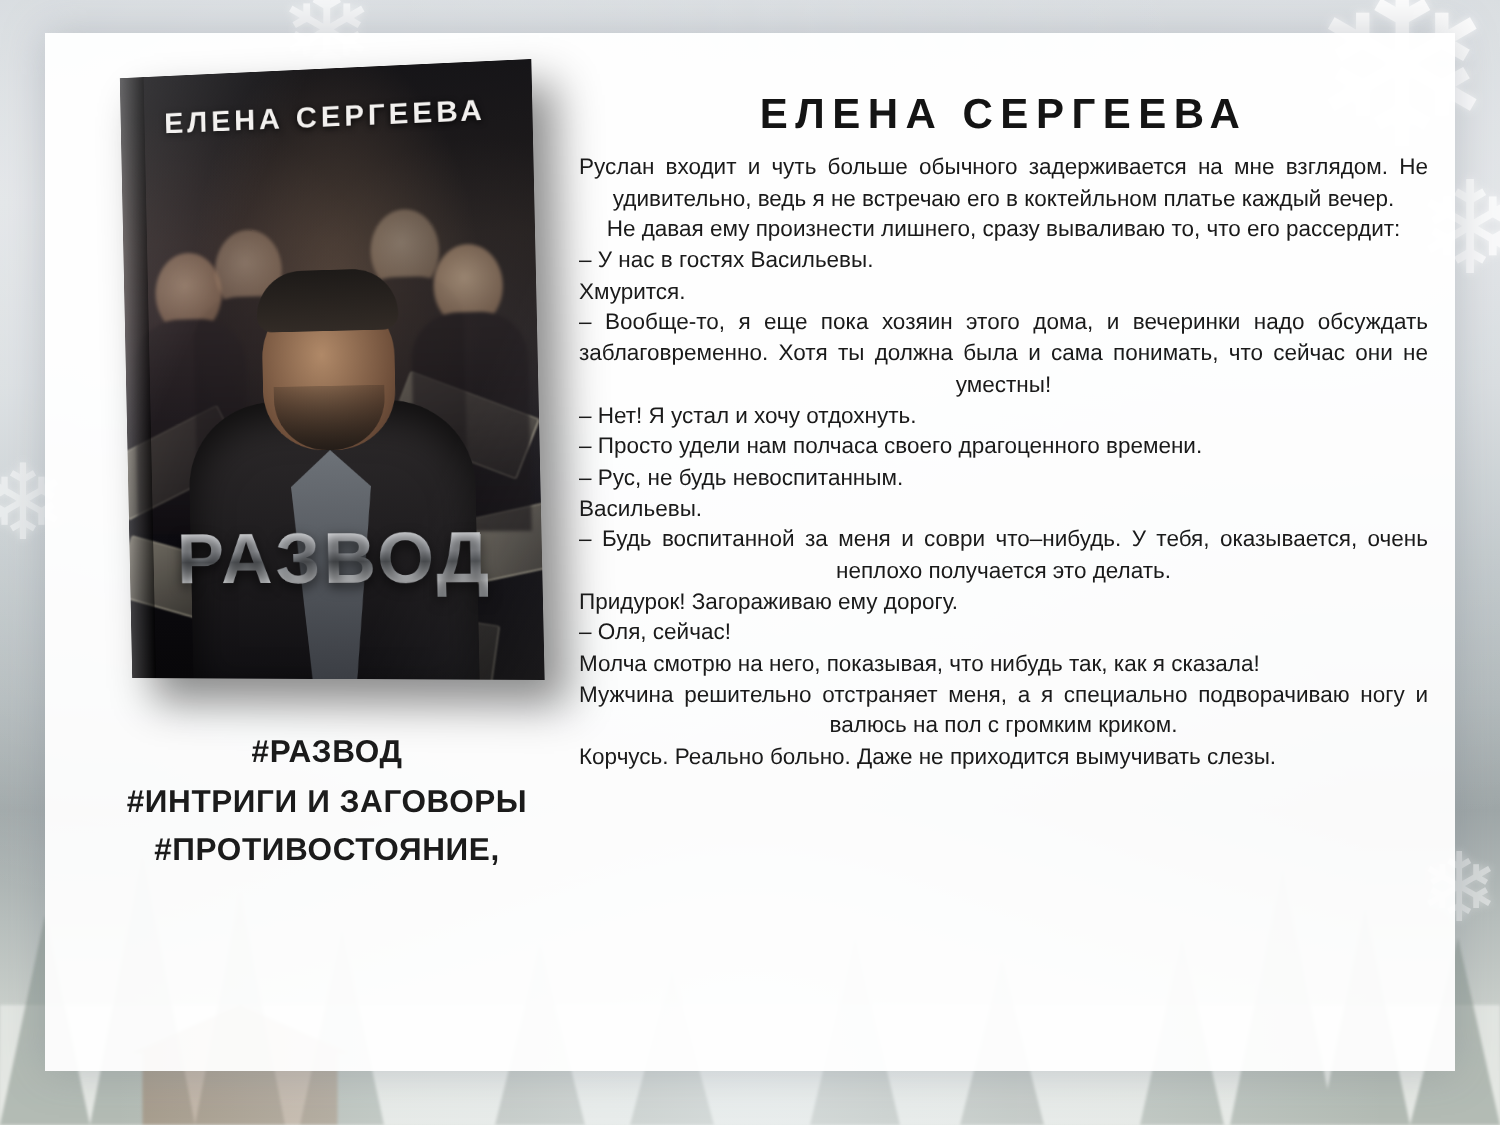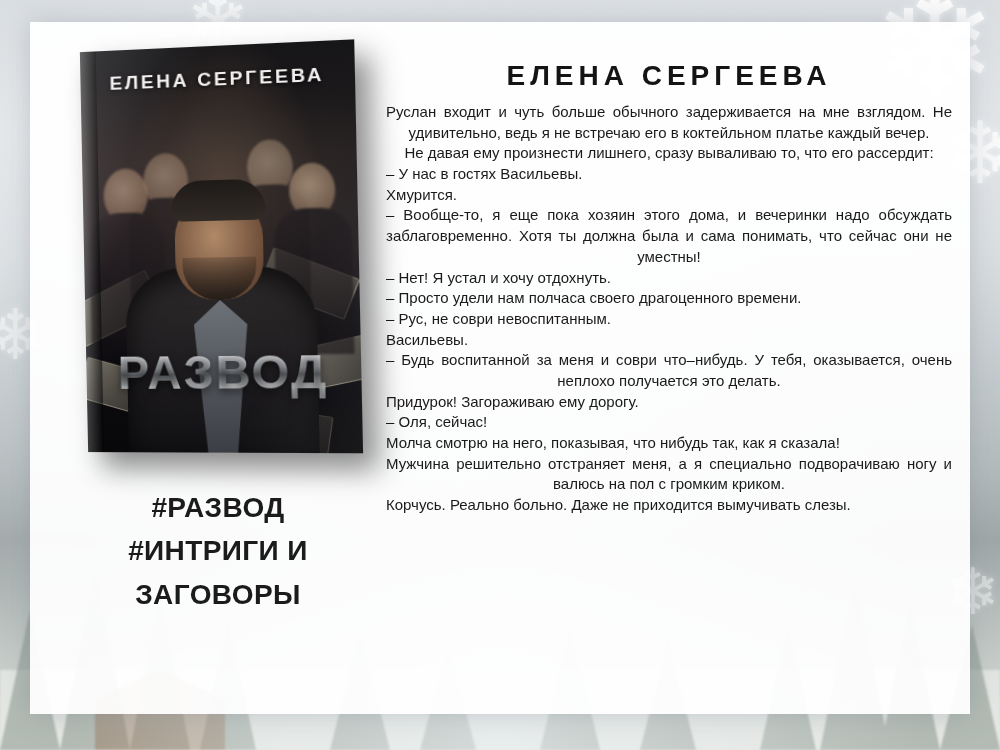--- a/index.html
+++ b/index.html
@@ -267,21 +267,21 @@
     position: absolute;
     inset: 0;
     background: linear-gradient(115deg, rgba(255,255,255,.16) 0%, rgba(255,255,255,0) 28%, rgba(255,255,255,0) 72%, rgba(255,255,255,.07) 100%);
     pointer-events: none;
   }
 
   .hashtags {
     margin-top: 34px;
     color: #1b1b1b;
     font-weight: 700;
-    font-size: 28px;
+    font-size: 21px;
     line-height: 1.55;
     letter-spacing: .4px;
   }
 
   
   .right-col {
     position: absolute;
     left: 356px;
     top: 38px;
     width: 566px;
@@ -383,35 +383,36 @@
         <div class="book-author">ЕЛЕНА СЕРГЕЕВА</div>
         <div class="book-title-shadow">РАЗВОД</div>
         <div class="book-title">РАЗВОД</div>
         <div class="book-spine"></div>
         <div class="book-gloss"></div>
       </div>
 
       <div class="hashtags">
         <div>#РАЗВОД</div>
         <div>#ИНТРИГИ И ЗАГОВОРЫ</div>
+        <div>#ПРОТИВОСТОЯНИЕ,</div>
       </div>
     </div>
 
     <div class="right-col">
       <div class="author-name">ЕЛЕНА СЕРГЕЕВА</div>
 
       <div class="excerpt">
         <p class="p-just">Руслан входит и чуть больше обычного задерживается на мне взглядом. Не удивительно, ведь я не встречаю его в коктейльном платье каждый вечер.</p>
         <p class="p-just">Не давая ему произнести лишнего, сразу вываливаю то, что его рассердит:</p>
         <p class="p-center">– У нас в гостях Васильевы.</p>
         <p class="p-center">Хмурится.</p>
         <p class="p-just">– Вообще-то, я еще пока хозяин этого дома, и вечеринки надо обсуждать заблаговременно. Хотя ты должна была и сама понимать, что сейчас они не уместны!</p>
         <p class="p-center">– Нет! Я устал и хочу отдохнуть.</p>
         <p class="p-center">– Просто удели нам полчаса своего драгоценного времени.</p>
-        <p class="p-center">– Рус, не соври невоспитанным.</p>
+        <p class="p-center">– Рус, не будь невоспитанным.</p>
         <p class="p-center">Васильевы.</p>
         <p class="p-just">– Будь воспитанной за меня и соври что–нибудь. У тебя, оказывается, очень неплохо получается это делать.</p>
         <p class="p-center">Придурок! Загораживаю ему дорогу.</p>
         <p class="p-center">– Оля, сейчас!</p>
         <p class="p-center">Молча смотрю на него, показывая, что нибудь так, как я сказала!</p>
         <p class="p-just">Мужчина решительно отстраняет меня, а я специально подворачиваю ногу и валюсь на пол с громким криком.</p>
         <p class="p-center">Корчусь. Реально больно. Даже не приходится вымучивать слезы.</p>
       </div>
     </div>
 

